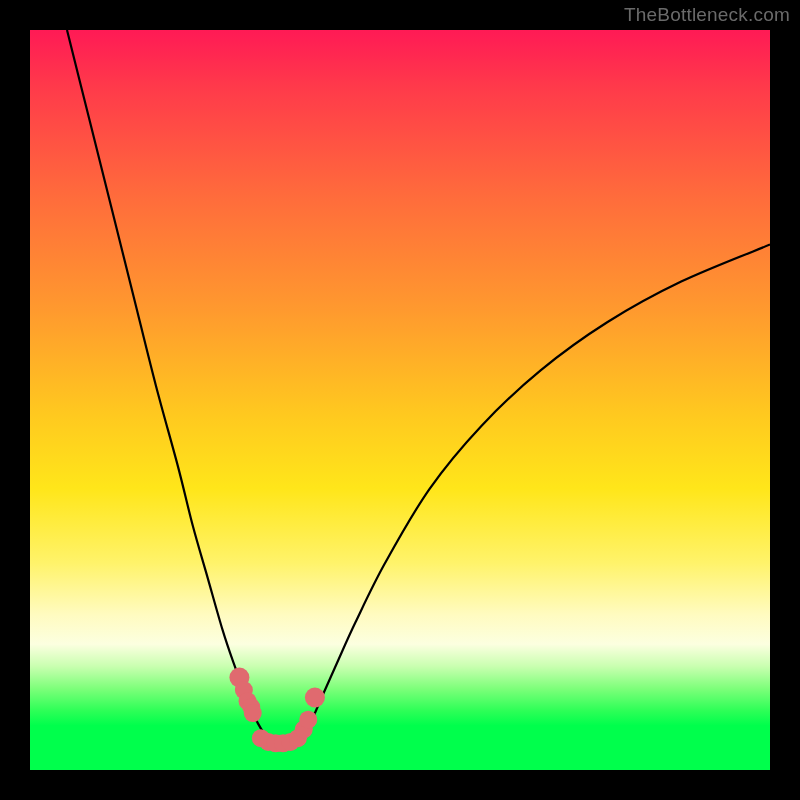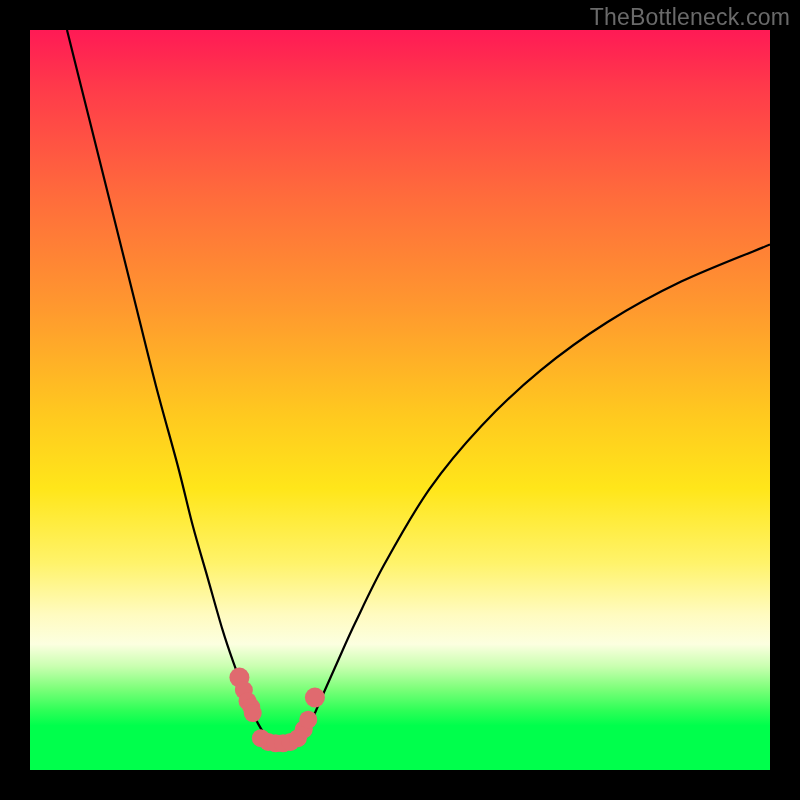--- a/index.html
+++ b/index.html
@@ -42,21 +42,21 @@
       #2dff57 92%,
       #00ff4c 94%,
       #00ff4c 100%
     );
   }
   .watermark {
     position: absolute;
     top: 4px;
     right: 10px;
     color: #6a6a6a;
-    font-size: 23px;
+    font-size: 19px;
     font-weight: 500;
     letter-spacing: 0.2px;
     text-align: center;
   }
   svg.curves {
     position: absolute;
     left: 0;
     top: 0;
     width: 740px;
     height: 740px;

